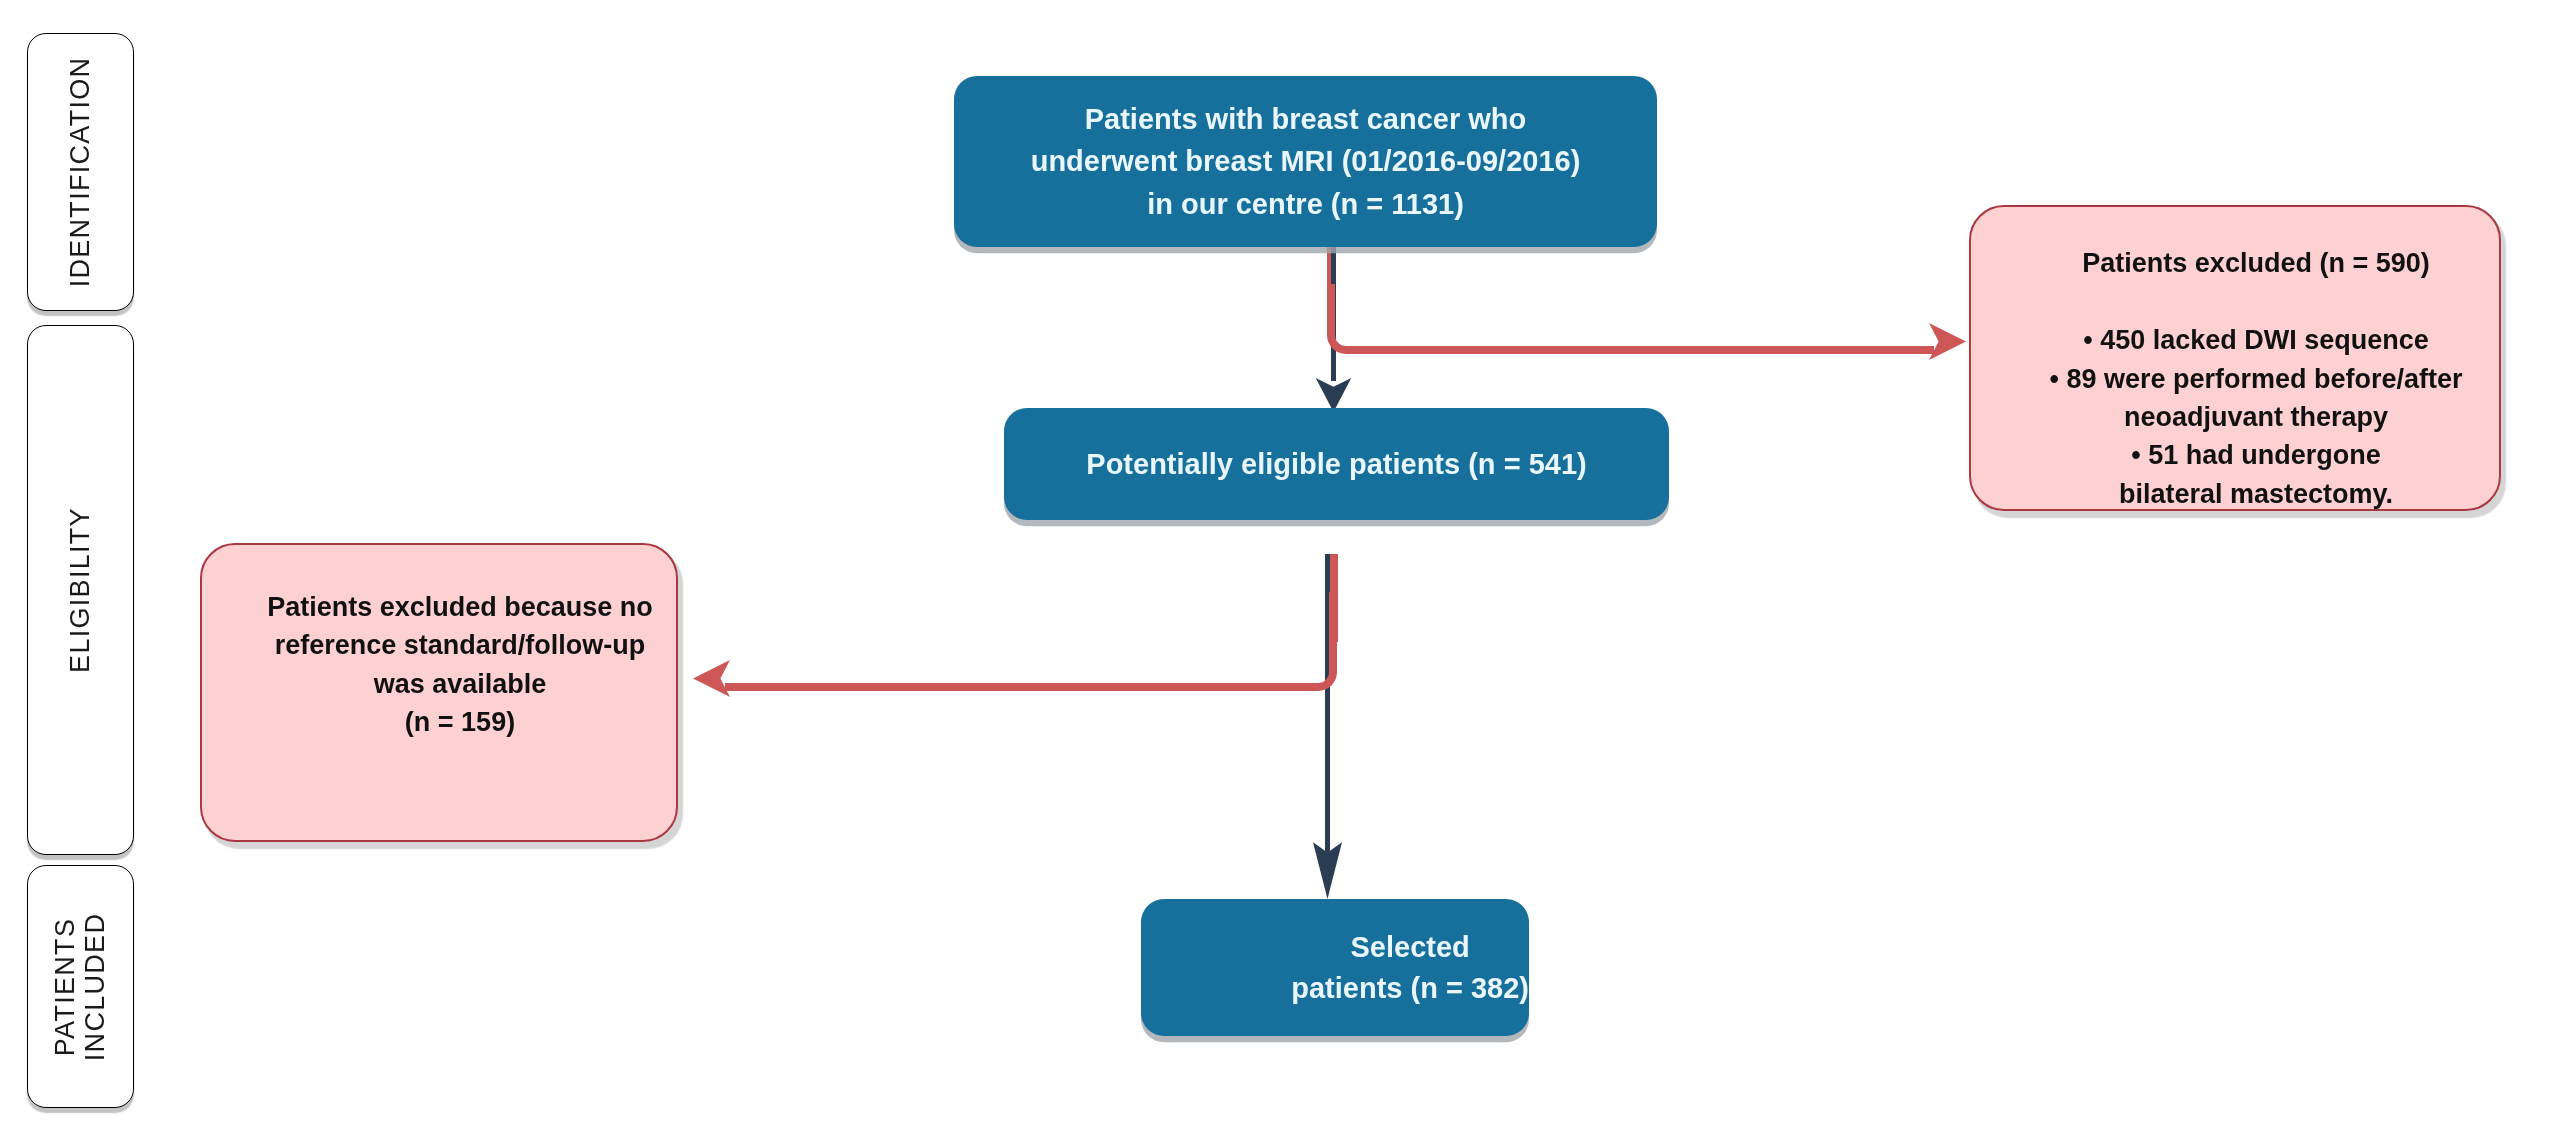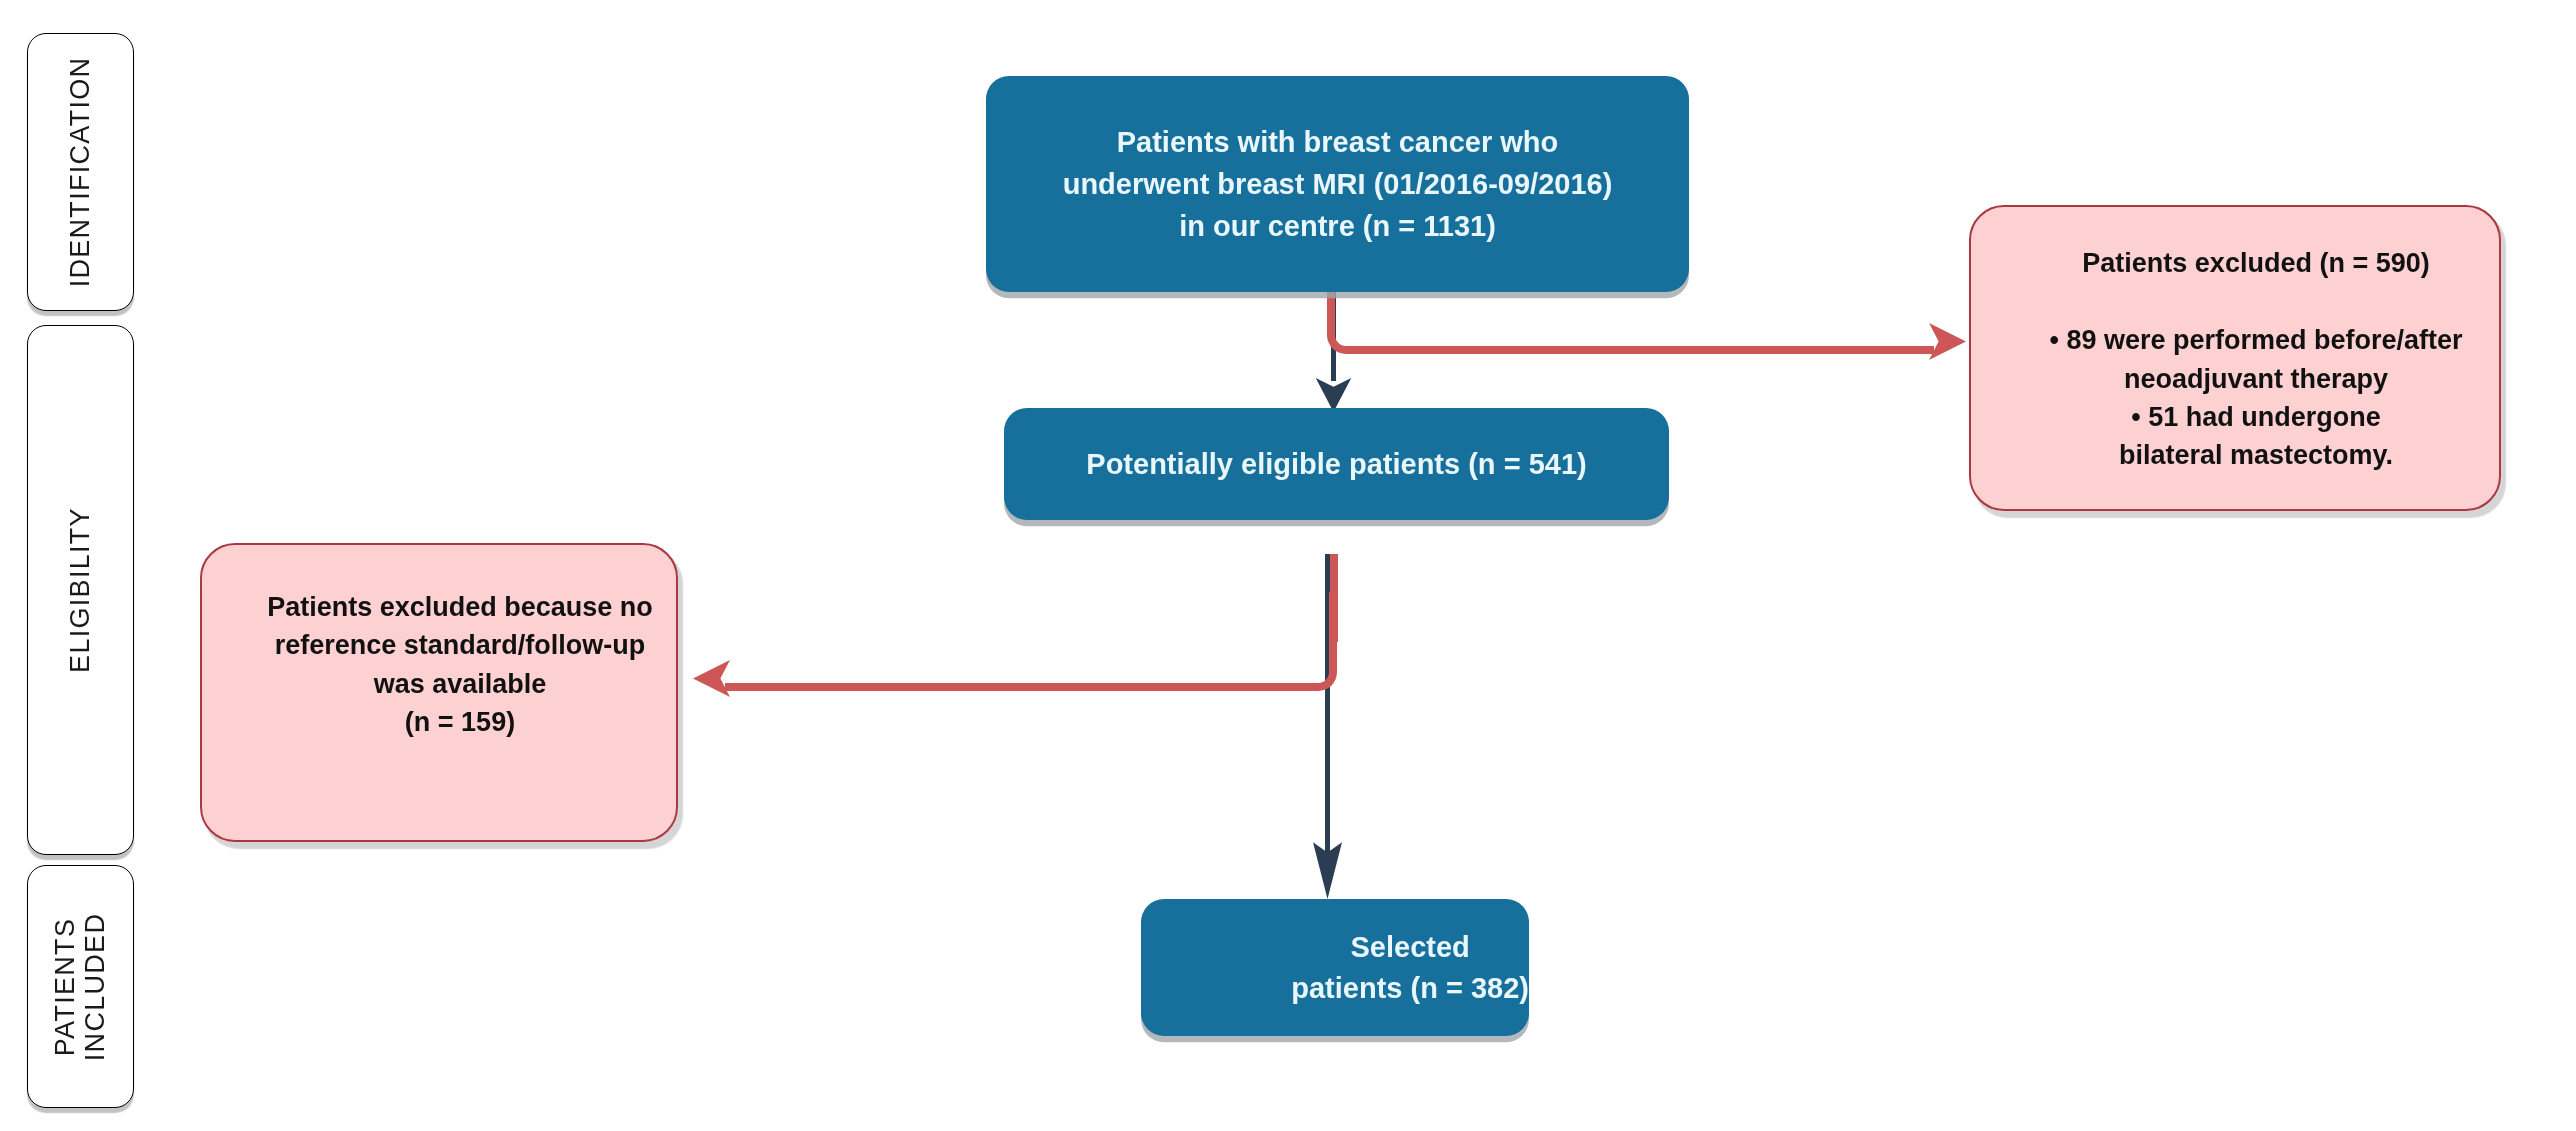--- a/index.html
+++ b/index.html
@@ -150,21 +150,21 @@
   <div class="red-elbow turn-right" style="left:1327px; top:284px; width:599px; height:62px;"></div>
   <div class="arrow-head red-head-right" style="left:1929px; top:323px;"></div>
   <div class="arrow-head navy-head-down-wide" style="left:1315px; top:378px;"></div>
 
   <div class="red-stub" style="left:1328px; top:554px; width:9.5px; height:88px;"></div>
   <div class="navy-line" style="left:1325px; top:554px; height:318px;"></div>
   <div class="red-elbow turn-left" style="left:725px; top:592px; width:604px; height:91px;"></div>
   <div class="arrow-head red-head-left" style="left:693px; top:660px;"></div>
   <div class="arrow-head navy-head-down-narrow" style="left:1313px; top:841px;"></div>
 
-  <div class="teal-box" style="left:986px; top:76px; width:703px; height:216px;">
+  <div class="teal-box" style="left:954px; top:76px; width:703px; height:171px;">
     <div class="box-lines">
       <div>Patients with breast cancer who</div>
       <div>underwent breast MRI (01/2016-09/2016)</div>
       <div>in our centre (n = 1131)</div>
     </div>
   </div>
 
   <div class="teal-box" style="left:1004px; top:408px; width:665px; height:112px;">
     <div class="box-lines">
       <div>Potentially eligible patients (n = 541)</div>
@@ -174,20 +174,21 @@
   <div class="teal-box" style="left:1141px; top:899px; width:388px; height:137px; line-height:1.4;justify-content:flex-end;">
     <div class="box-lines">
       <div>Selected</div>
       <div>patients (n = 382)</div>
     </div>
   </div>
 
   <div class="pink-box" style="left:1969px; top:205px; width:532px; height:306px; padding-top:37px;">
     <div class="line">Patients excluded (n = 590)</div>
     <div class="spacer-gap"></div>
+    <div class="bullet-line">• 450 lacked DWI sequence</div>
     <div class="bullet-line">• 89 were performed before/after</div>
     <div class="bullet-line">neoadjuvant therapy</div>
     <div class="bullet-line">• 51 had undergone</div>
     <div class="bullet-line">bilateral mastectomy.</div>
   </div>
 
   <div class="pink-box" style="left:200px; top:543px; width:478px; height:299px; padding-top:43px;">
     <div class="line">Patients excluded because no</div>
     <div class="line">reference standard/follow-up</div>
     <div class="line">was available</div>

